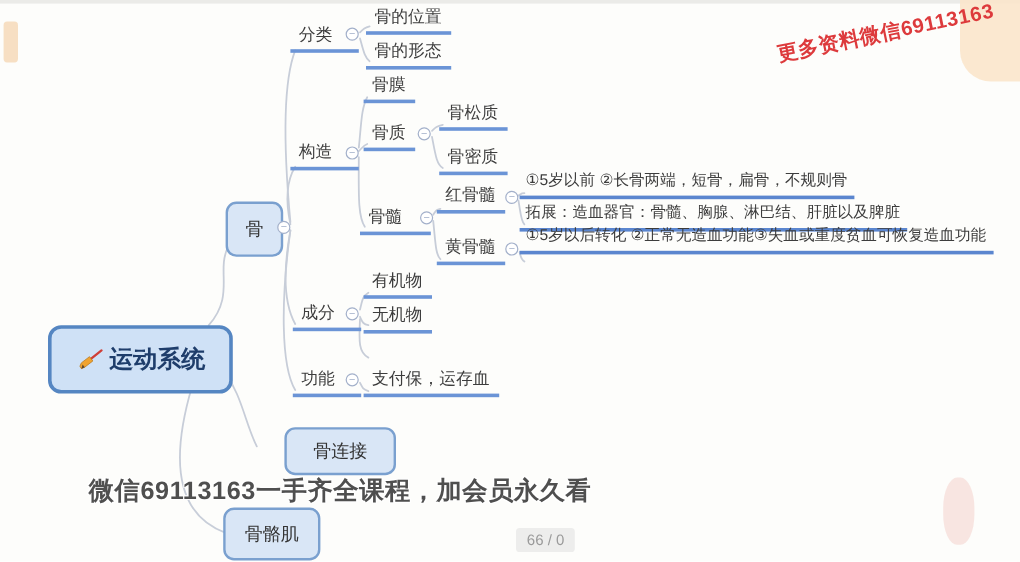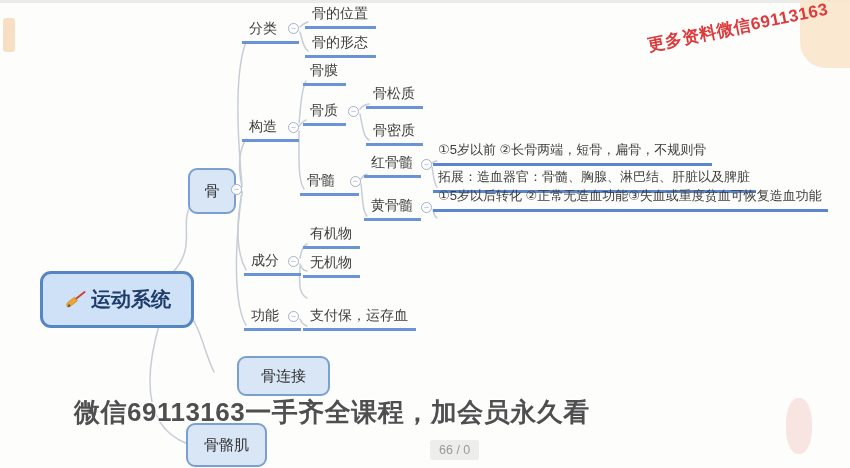--- a/index.html
+++ b/index.html
@@ -24,21 +24,21 @@
   .node-root{background:#cfe1f6;border:3px solid #5586c2;border-radius:11px;
         font-size:20px;font-weight:bold;color:#1e3d6b;gap:4px;}
   
   .toggle{position:absolute;z-index:4;width:11px;height:11px;border:1px solid #a3b0ca;border-radius:50%;
           background:#fff;color:#a3b0ca;font-size:9px;line-height:9px;text-align:center;box-sizing:border-box;}
   
   .wm-red{position:absolute;z-index:6;left:648px;top:34px;width:220px;
           transform:rotate(-11.5deg);transform-origin:left center;
           color:#dd3a3c;font-size:17px;font-weight:bold;white-space:nowrap;letter-spacing:.5px;}
   .wm-bottom{position:absolute;z-index:6;left:74px;top:395px;
-          color:#4f4f4f;font-size:26px;font-weight:bold;white-space:nowrap;letter-spacing:.5px;
+          color:#4f4f4f;font-size:21px;font-weight:bold;white-space:nowrap;letter-spacing:.5px;
           text-shadow:1px 1px 0 #ffffff,-1px -1px 0 #ffffff,1px -1px 0 #ffffff,-1px 1px 0 #ffffff;}
   .pager{position:absolute;z-index:6;left:430px;top:440px;background:#ededec;border-radius:3px;
          color:#9a9a9a;font-size:12.5px;padding:3px 9px;text-align:center;}
 </style>
 </head>
 <body>
 
 <div class="stage">
   <div class="topline"></div>
   <div class="deco deco-left"></div>

